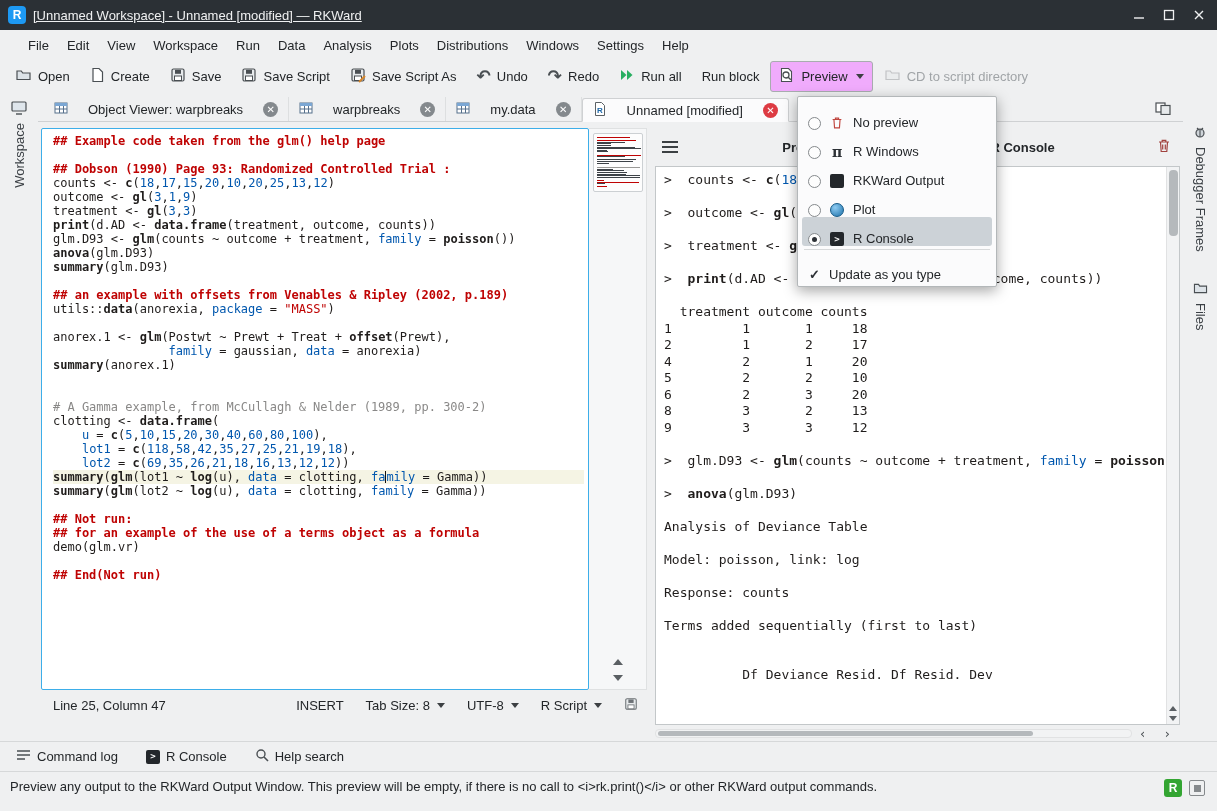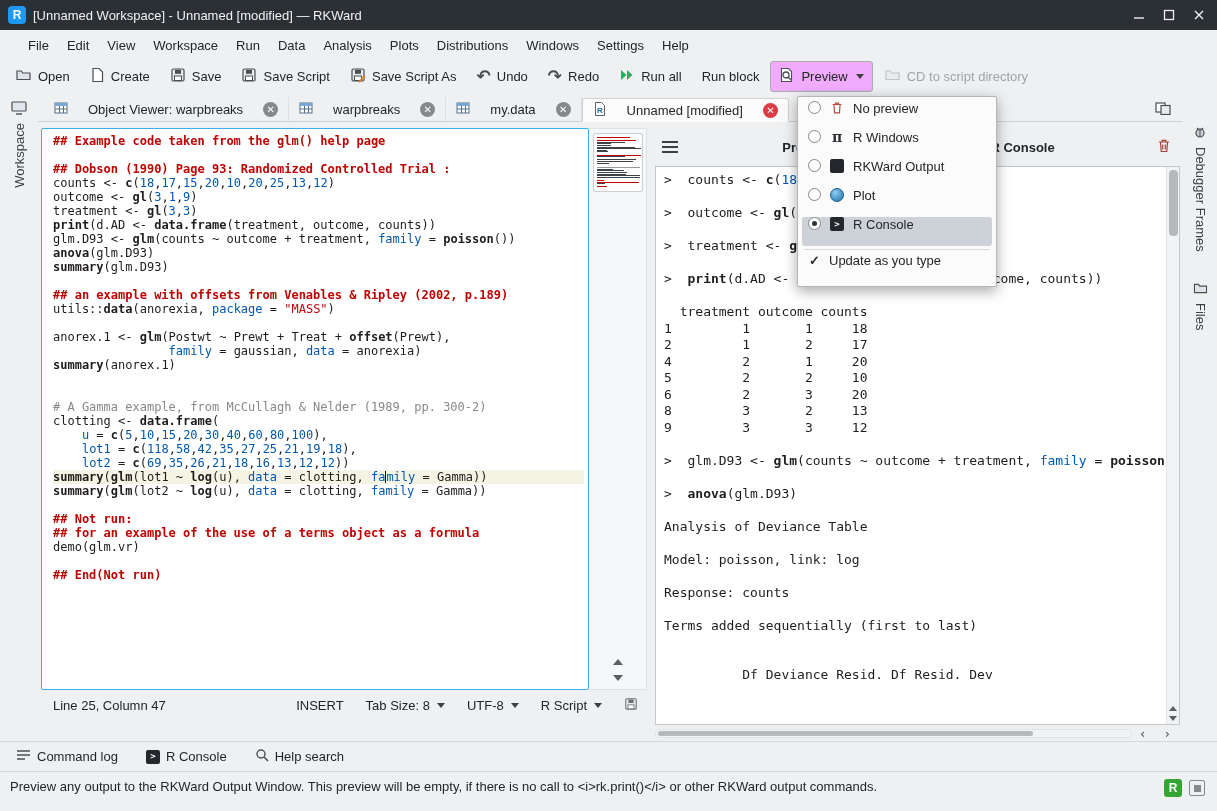--- a/index.html
+++ b/index.html
@@ -4,21 +4,21 @@
 <style>
   html,body{margin:0;padding:0;width:1217px;height:811px;overflow:hidden;background:#62686c;}
   *{box-sizing:border-box;}
   .window{width:1217px;height:811px;display:flex;flex-direction:column;background:#eff0f1;
           font-family:"Liberation Sans",sans-serif;font-size:13px;color:#232629;position:relative;overflow:hidden;}
 
   
   .titlebar{height:30px;background:#2b3035;display:flex;align-items:center;padding:0 4px 0 8px;color:#eff0f1;flex:none;}
   .app-icon{width:18px;height:18px;border-radius:4px;background:#1d99f3;color:#fff;font-weight:bold;font-size:12px;
             display:flex;align-items:center;justify-content:center;margin-right:7px;flex:none;}
-  .title-text{flex:1;font-size:13px;white-space:nowrap;overflow:hidden;}
+  .title-text{flex:1;font-size:13px;white-space:nowrap;overflow:hidden;text-decoration:underline;}
   .win-btns{display:flex;gap:2px;}
   .winbtn{width:28px;height:24px;display:flex;align-items:center;justify-content:center;}
   .winbtn svg{display:block;}
 
   
   .menubar{height:27px;display:flex;align-items:flex-end;padding-left:19px;flex:none;}
   .menu-item{padding:4px 9px;border-radius:3px;}
 
   
   .toolbar{height:38px;display:flex;align-items:center;padding:0 6px;gap:2px;flex:none;}
@@ -102,21 +102,21 @@
   .sb-msg{flex:1;white-space:nowrap;overflow:hidden;}
   .sb-right{display:flex;align-items:center;gap:7px;}
   .r-status{width:18px;height:18px;background:#33a532;border-radius:3px;color:#fff;font-weight:bold;font-size:12px;
             display:flex;align-items:center;justify-content:center;}
   .rec-status{width:16px;height:16px;border:1px solid #85898c;border-radius:2px;display:flex;align-items:center;justify-content:center;}
   .rec-status i{display:block;width:7px;height:7px;background:#85898c;}
 
   
   .preview-menu{position:absolute;left:797px;top:96px;width:200px;background:#fbfbfc;border:1px solid #b3b7b9;
                 box-shadow:0 4px 14px rgba(0,0,0,.35);padding:4px;z-index:60;border-radius:2px;}
-  .pm-item{display:flex;align-items:flex-start;gap:8px;height:29px;padding:0 6px;border-radius:3px;}
+  .pm-item{display:flex;align-items:flex-end;gap:8px;height:29px;padding:0 6px;border-radius:3px;}
   .pm-item.selected{background:#ccd2d7;}
   .pm-radio{width:13px;height:13px;border:1px solid #85898c;border-radius:50%;background:#fdfdfd;position:relative;flex:none;}
   .pm-radio.on::after{content:'';position:absolute;top:3px;left:3px;right:3px;bottom:3px;background:#2d3136;border-radius:50%;}
   .pm-check{width:13px;text-align:center;font-weight:bold;color:#2d3136;flex:none;}
   .pm-ico{width:16px;display:flex;align-items:center;justify-content:center;flex:none;}
   .pm-sep{height:1px;background:#d7d9da;margin:3px 2px;}
   .icon-dark-sq{width:14px;height:14px;background:#23272b;border-radius:2px;display:flex;align-items:center;justify-content:center;}
   .icon-dark-sq b{color:#fff;font-size:9px;font-family:"DejaVu Sans Mono",monospace;line-height:1;}
   .icon-plot{width:14px;height:14px;border-radius:50%;background:radial-gradient(circle at 35% 30%,#8ecbf2,#1d72aa);border:1px solid #155a88;}
   .icon-pi{font-size:14px;font-weight:bold;color:#2d3136;font-family:"DejaVu Serif",serif;line-height:1;}

